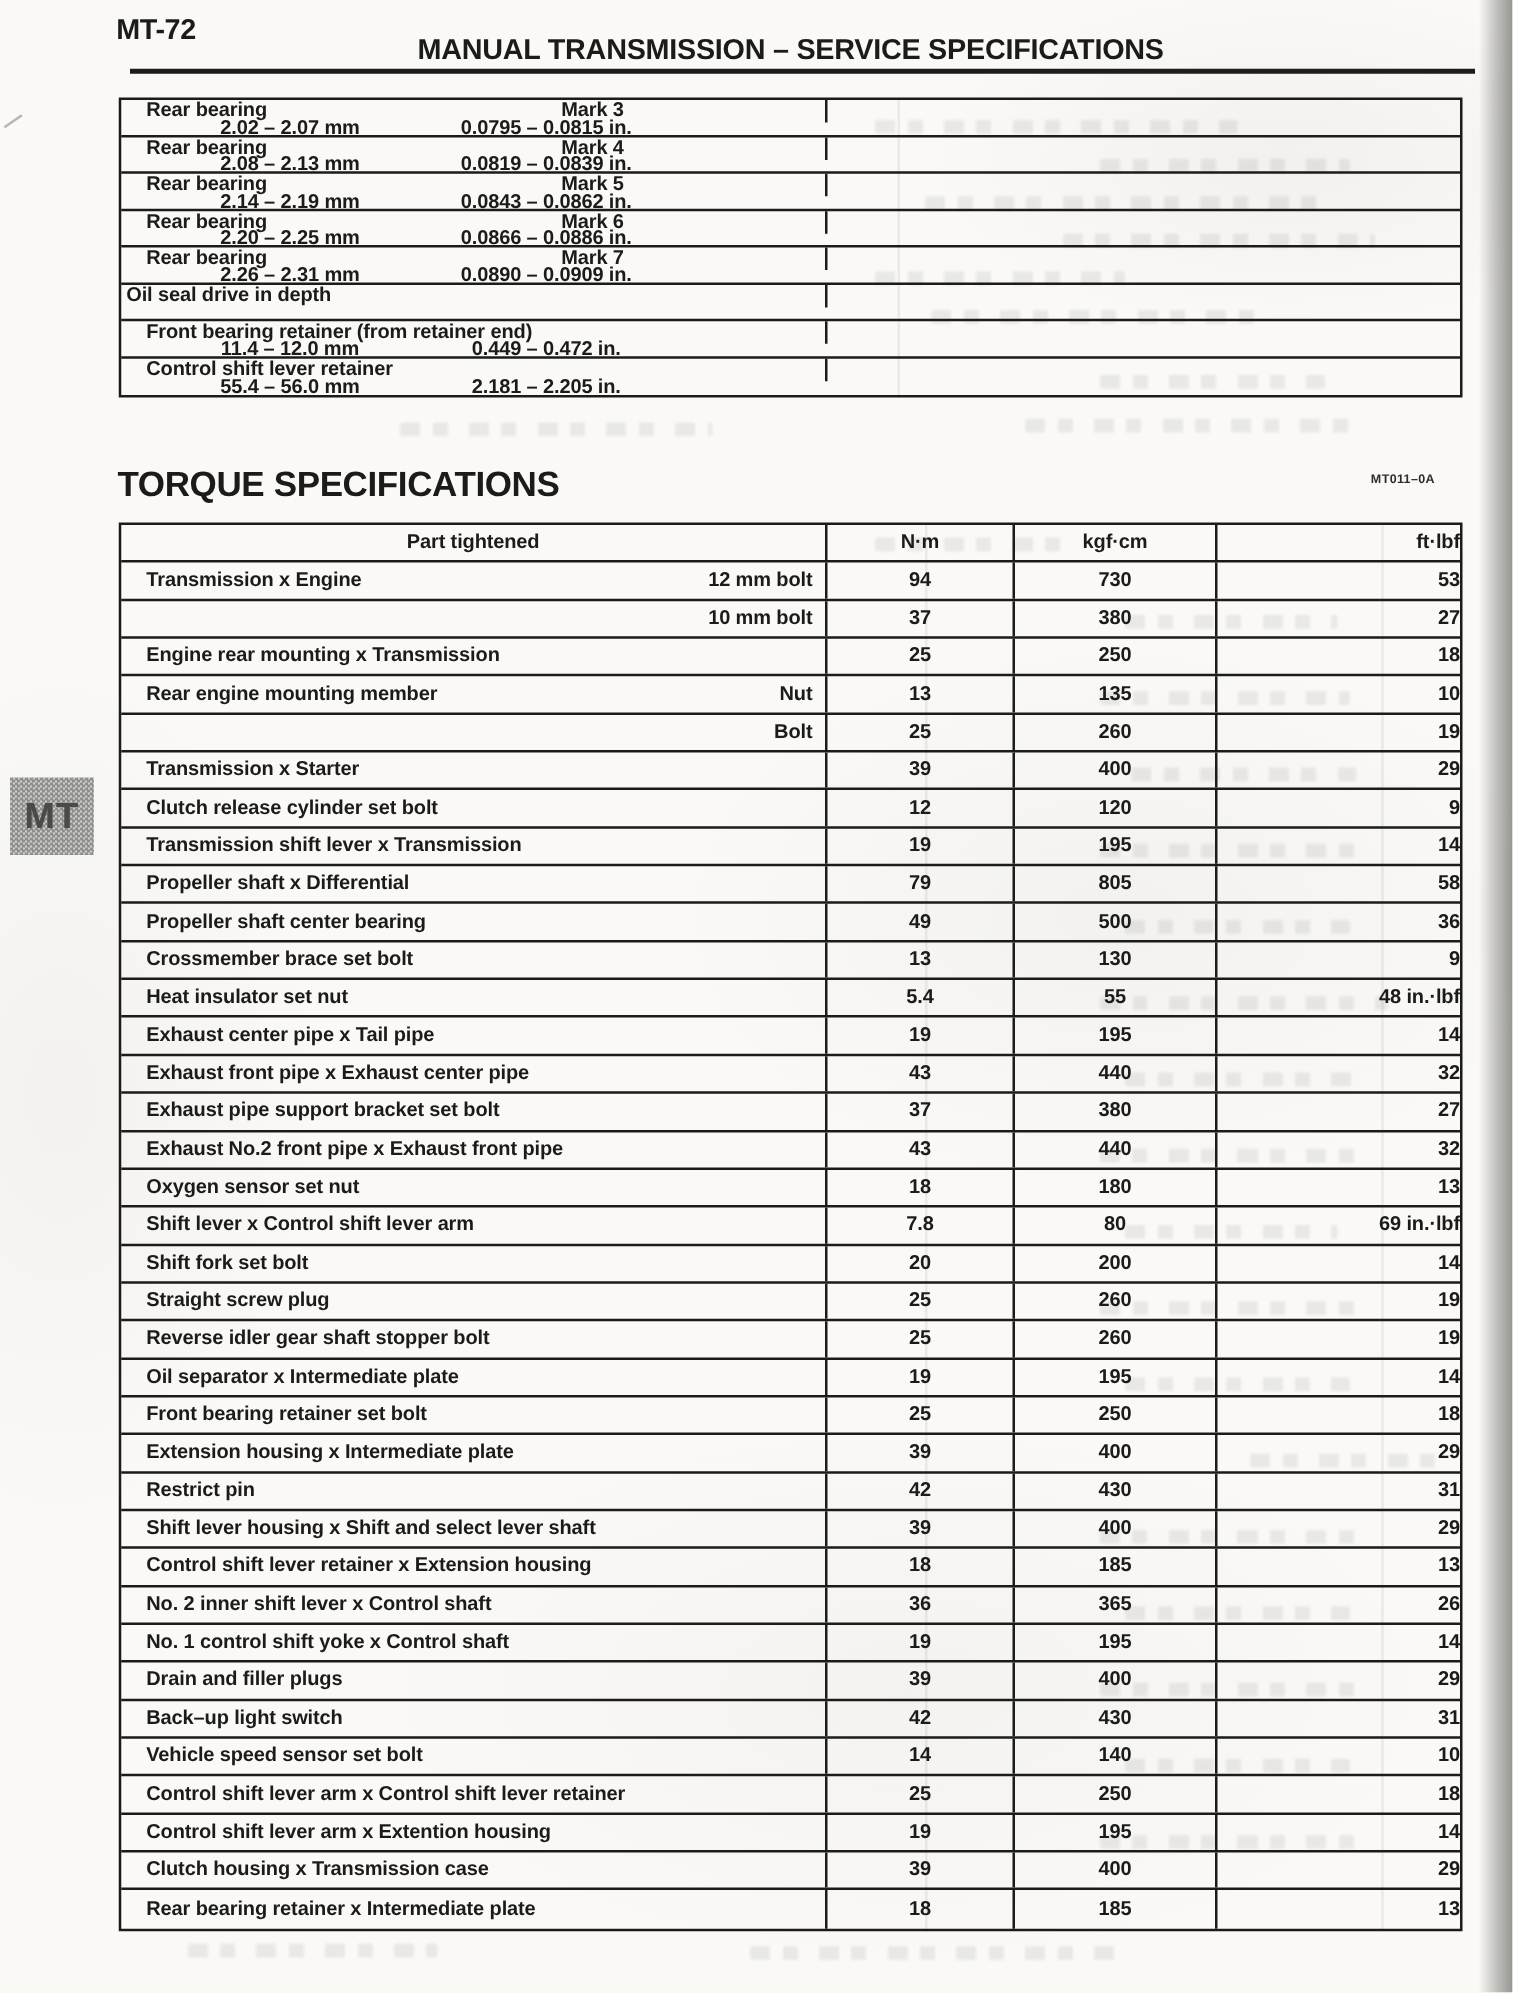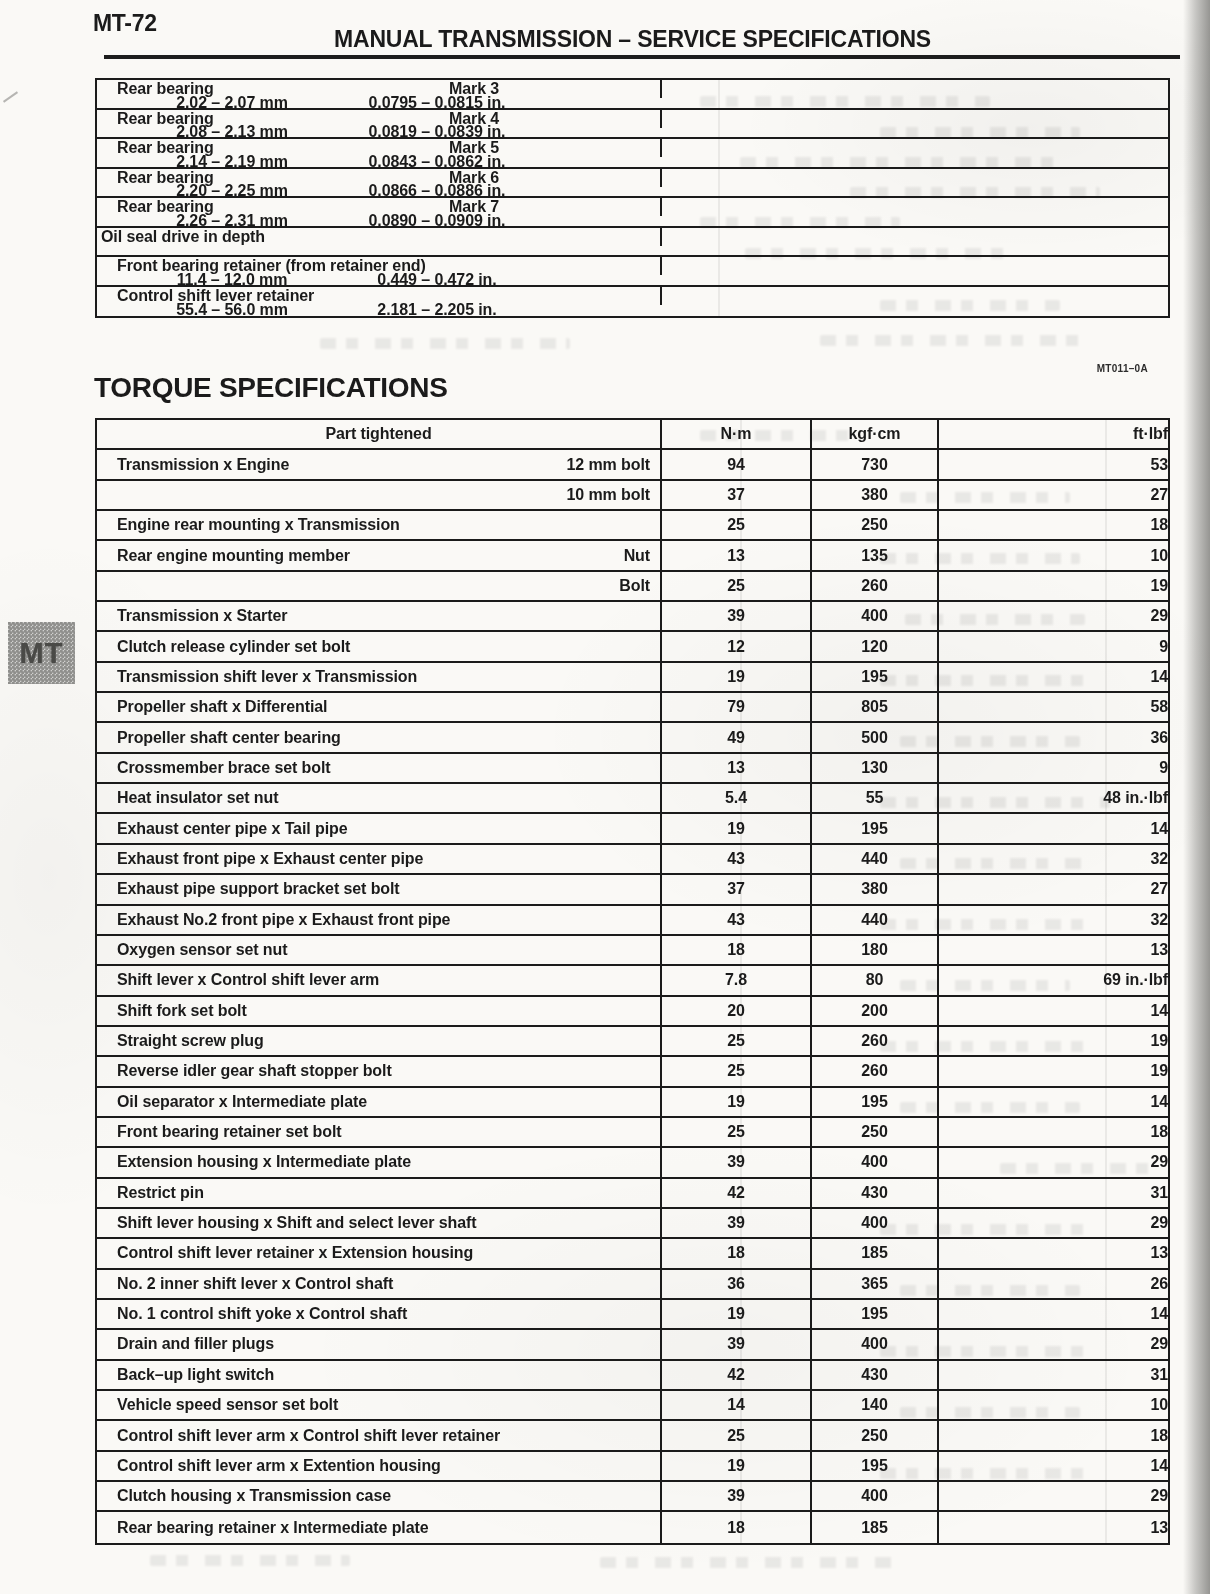--- a/index.html
+++ b/index.html
@@ -41,21 +41,21 @@
     font-size:23px;font-weight:bold;letter-spacing:-0.3px;z-index:2;
   }
   .doc-title{
     position:absolute;left:95px;top:26px;width:1075px;text-align:center;
     font-size:23px;font-weight:bold;letter-spacing:-0.2px;z-index:2;
   }
   .title-rule{
     position:absolute;left:104px;top:55px;width:1076px;height:4px;background:#1d1d1d;z-index:2;
   }
   .figure-code{
-    position:absolute;left:1020px;top:363px;width:128px;text-align:right;
+    position:absolute;left:1020px;top:378px;width:128px;text-align:right;
     font-size:10px;font-weight:bold;color:#2c2c2c;letter-spacing:0.3px;z-index:2;
   }
   .torque-heading{
     position:absolute;left:94px;top:372px;
     font-size:28px;font-weight:800;letter-spacing:-0.3px;z-index:2;
   }
   .mt-tab{
     position:absolute;left:8px;top:622px;width:67px;height:62px;z-index:2;
     background-color:#cfcfcd;
     background-image:
@@ -87,21 +87,21 @@
   #spec-table .trow[data-indent="1"] .lbl{padding-left:20px;}
   #spec-table .mark{position:absolute;left:352px;white-space:nowrap;}
   #spec-table .metric{position:absolute;left:10px;width:250px;text-align:center;white-space:nowrap;}
   #spec-table .imperial{position:absolute;left:230px;width:220px;text-align:center;white-space:nowrap;}
 
   
   #torque-table{top:418px;}
   #torque-table .trow{height:30.35px;}
   #torque-table .c.part{width:565px;}
   #torque-table .c.nm{width:150px;justify-content:center;}
-  #torque-table .c.kgfcm{width:127px;justify-content:center;}
+  #torque-table .c.kgfcm{width:162px;justify-content:center;}
   #torque-table .c.ftlbf{flex:1;justify-content:flex-end;}
   #torque-table .part-name{padding-left:20px;white-space:nowrap;}
   #torque-table .sub-label{margin-left:auto;padding-right:10px;white-space:nowrap;}
   #torque-table .trow.head .c.part{justify-content:center;}
   #torque-table .trow.head .part-name{padding-left:0;}
   .num{white-space:nowrap;}
 </style>
 </head>
 <body>
 

